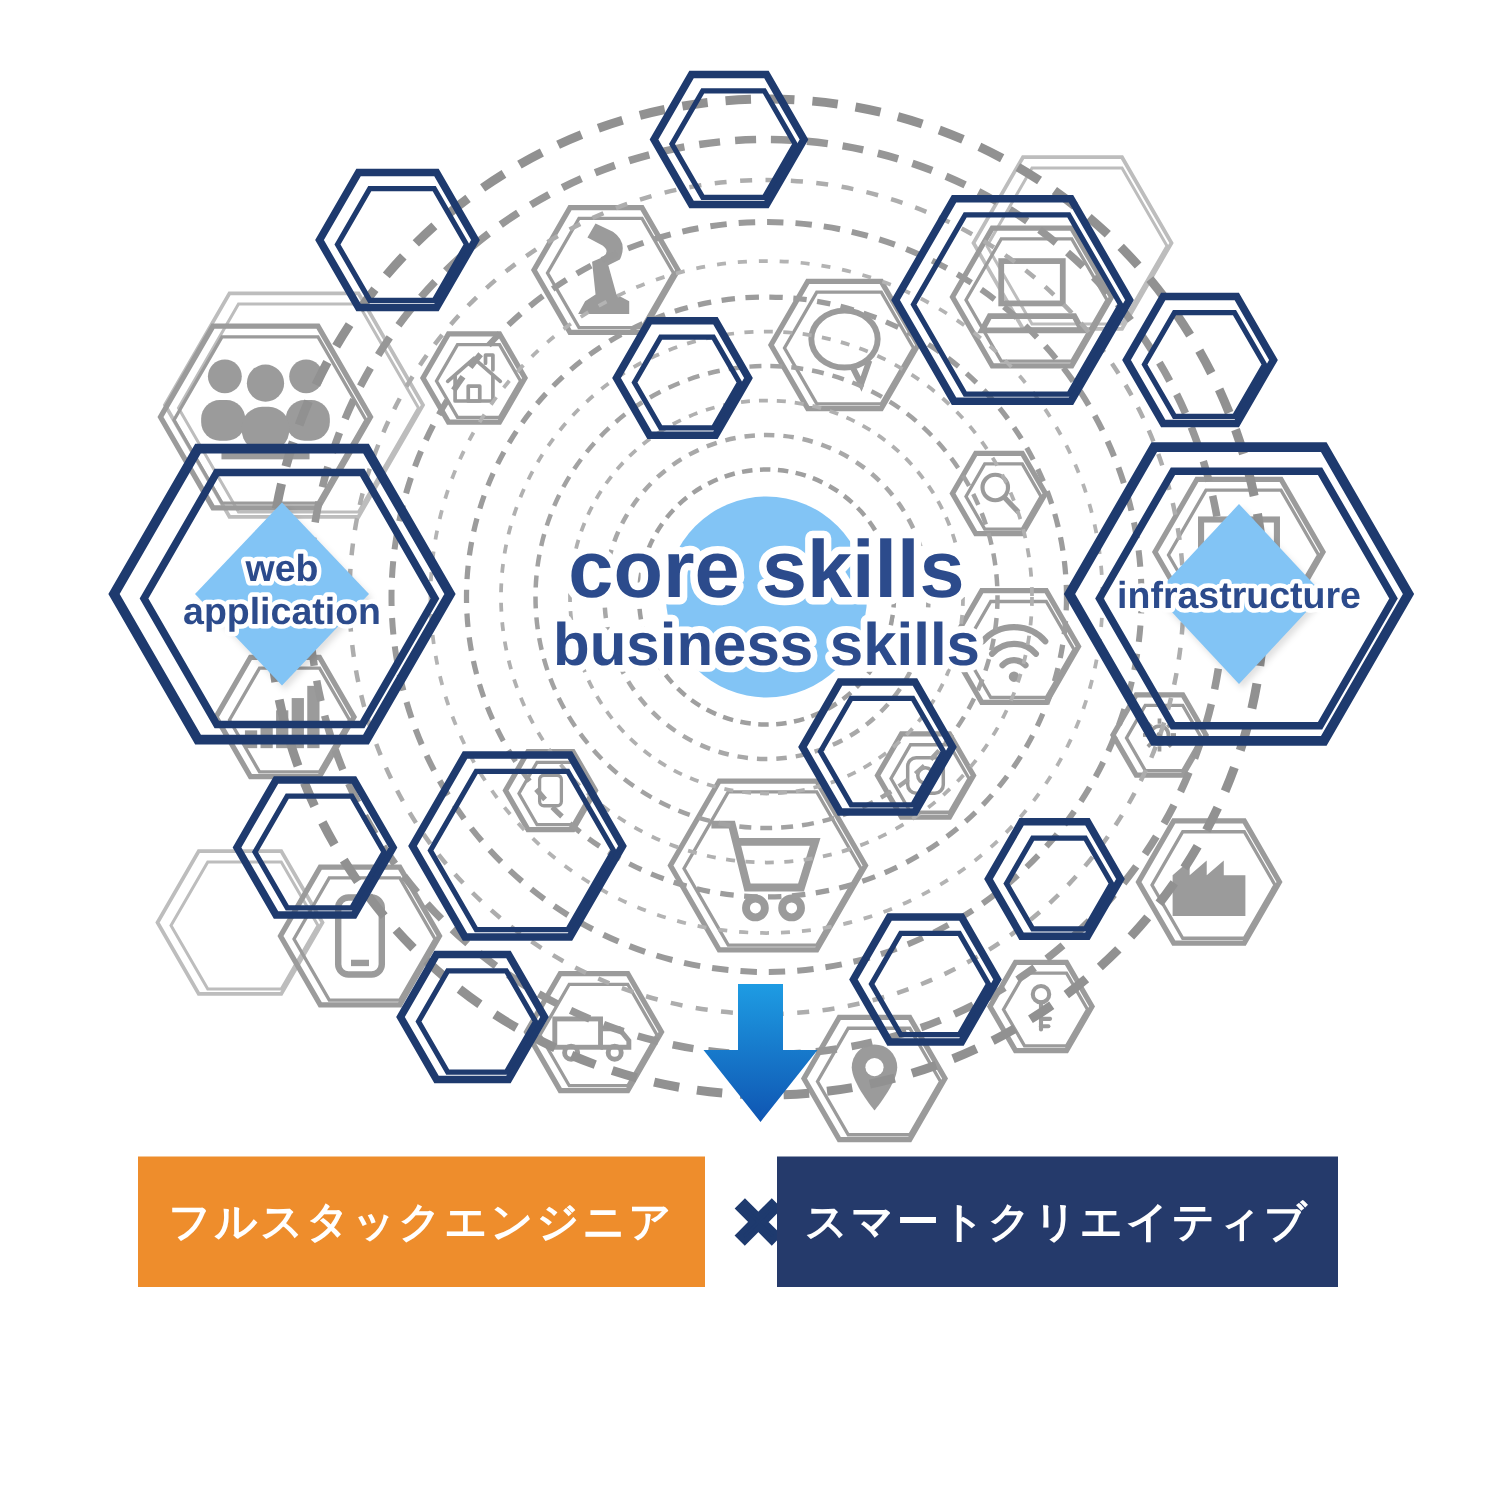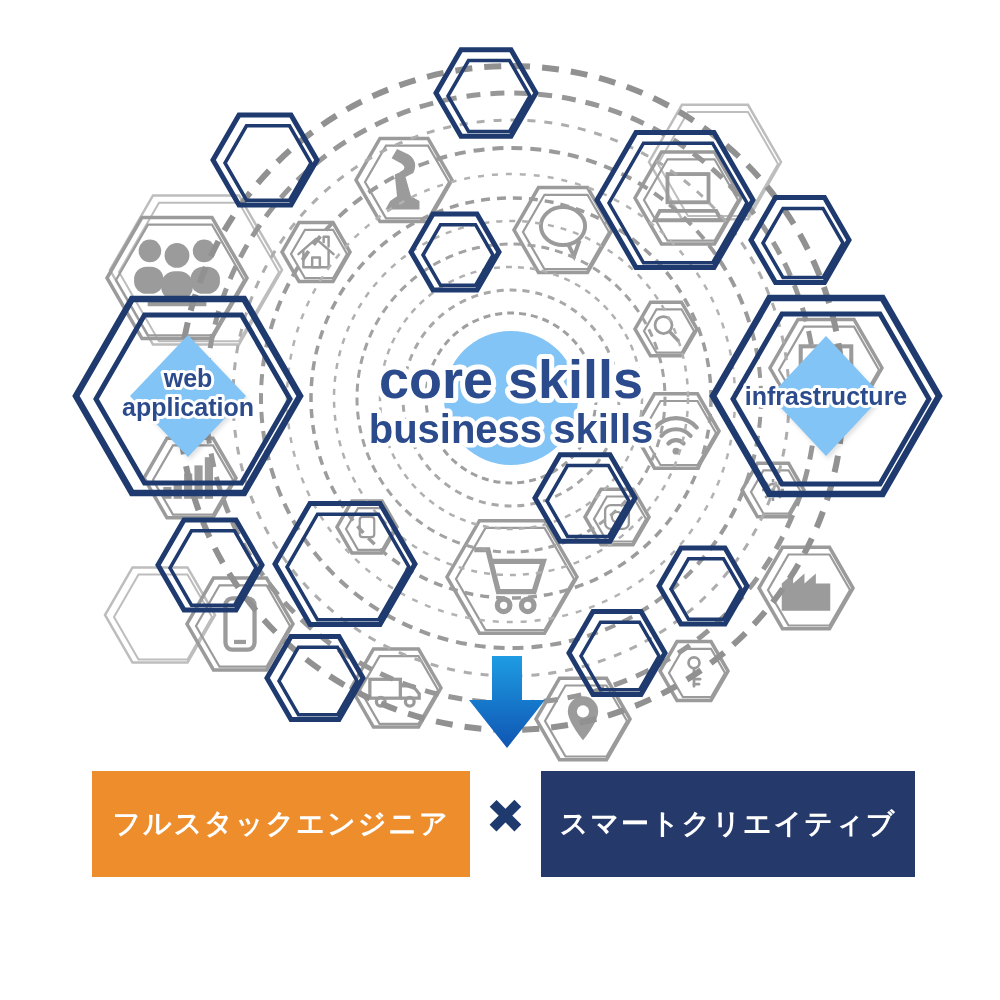--- a/index.html
+++ b/index.html
@@ -1,22 +1,22 @@
 <!DOCTYPE html>
 <html style="--orange: #ee8d2c; --button-navy: #253a6b; --navy: #1e3a6e;"><head>
 <meta charset="utf-8">
 <style>
   html,body{margin:0;padding:0;background:#ffffff;}
   .stage{position:relative;width:1000px;height:1000px;background:#fff;overflow:hidden;
          font-family:"Liberation Sans",sans-serif;padding-left:24px;}
   #scene{position:absolute;left:0;top:0;}
-  .badge{position:absolute;top:771px;height:106px;display:flex;align-items:center;justify-content:center;
+  .badge{position:absolute;top:771px;height:87px;display:flex;align-items:center;justify-content:center;
          color:#fff;font-size:28px;font-weight:bold;letter-spacing:2px;}
   .badge.orange{left:92px;width:378px;background:var(--orange,#ee8d2c);}
-  .badge.navy{left:541px;width:374px;background:var(--button-navy,#253a6b);}
+  .badge.navy{left:518px;width:374px;background:var(--button-navy,#253a6b);}
   .xsep{position:absolute;top:771px;left:470px;width:71px;height:87px;display:flex;align-items:center;
         justify-content:center;color:var(--navy,#1e3a6e);font-size:52px;font-weight:bold;
         -webkit-text-stroke:4px var(--navy,#1e3a6e);}
   svg text{font-family:"Liberation Sans",sans-serif;font-weight:bold;}
 </style>
 </head>
 <body>
 
 <div class="stage">
   <svg id="scene" width="1000" height="1000" viewBox="0 0 1000 1000">

